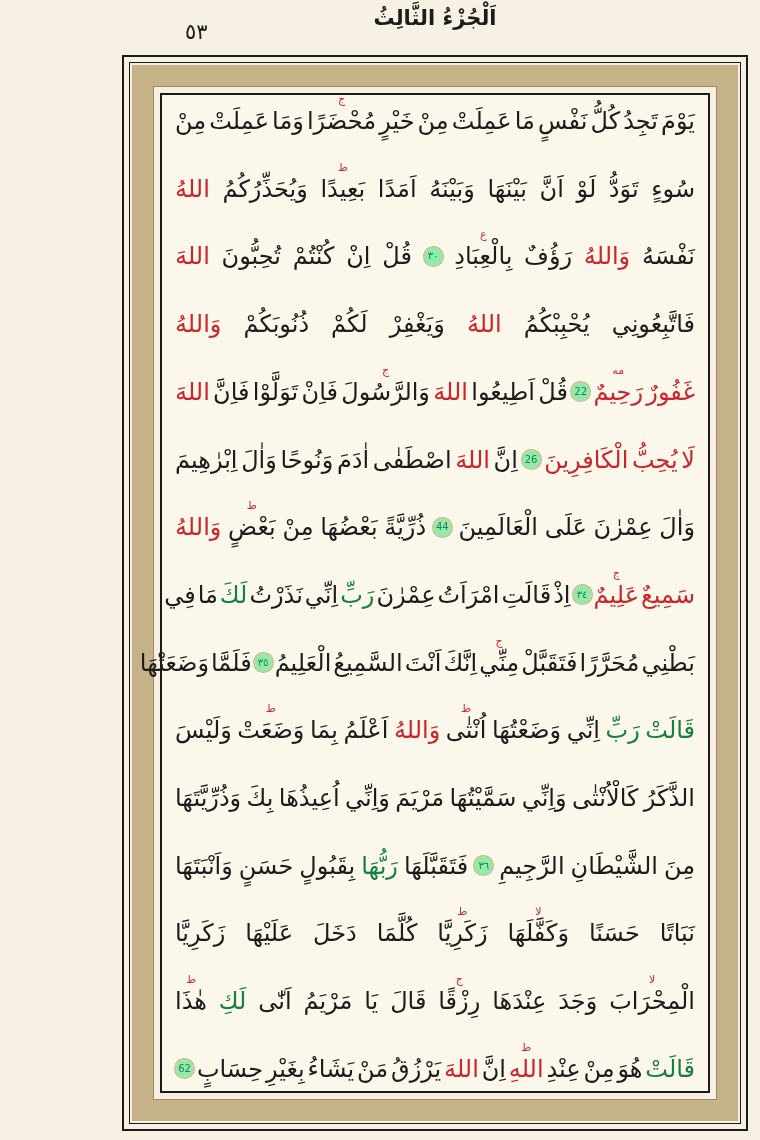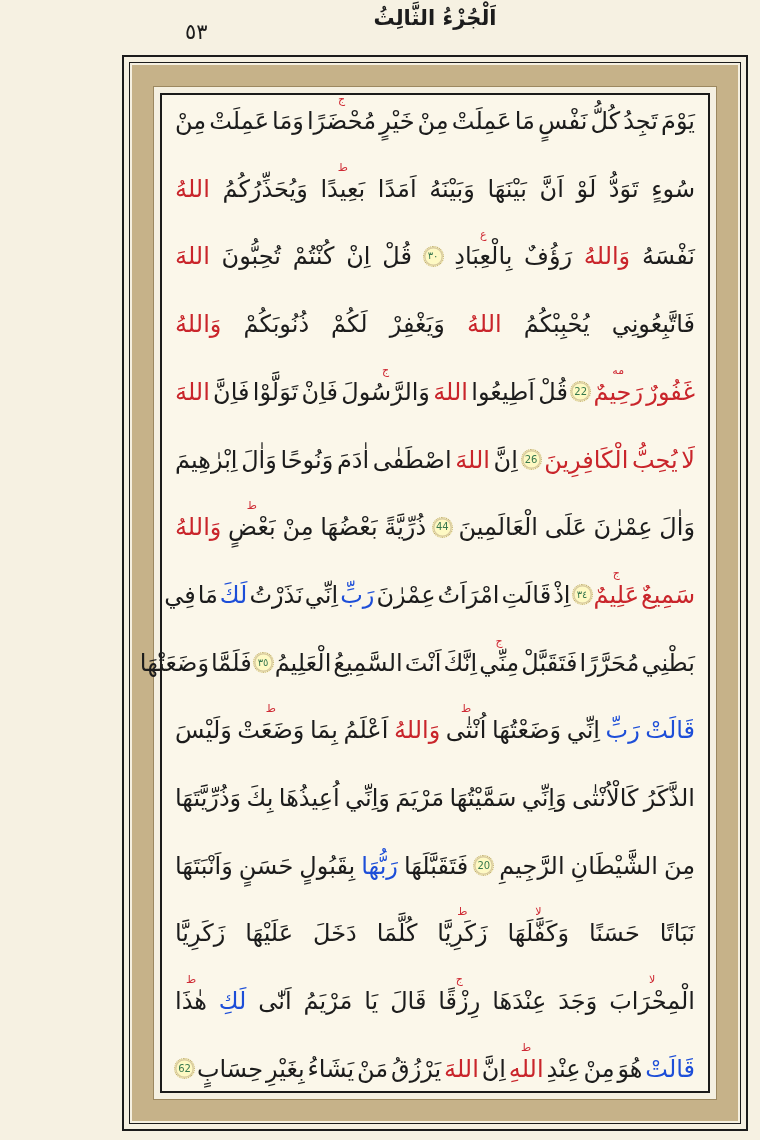--- a/index.html
+++ b/index.html
@@ -40,29 +40,29 @@
     width:100%;height:100%;display:flex;flex-direction:column;
     justify-content:space-between;direction:rtl;
   }
   .line{
     display:flex;justify-content:space-between;align-items:center;
     direction:rtl;width:100%;
     font-size:24px;color:#1c1c1c;line-height:1;
   }
   .token{position:relative;white-space:nowrap;padding:0 1px;}
   .c-r{color:#c9252b;}      
-  .c-p{color:#1d4ed8;}      
+  .c-p{color:#15803d;}      
   .pm{
     position:absolute;top:-15px;left:50%;transform:translateX(-50%);
     color:#cf2b35;font-size:11px;font-style:normal;line-height:1;
   }
   .vmark{
     display:inline-flex;align-items:center;justify-content:center;
     width:21px;height:21px;border-radius:50%;
-    background:#fef9c3;border:1px dotted #b7a267;
+    background:#86efac;border:1px dotted #b7a267;
     box-shadow:0 0 0 1.5px #d9cba0 inset;
     font-size:10px;color:#37774d;flex:0 0 auto;
   }
 </style>
 </head>
 <body>
 
 <div class="juz-title">اَلْجُزْءُ الثَّالِثُ</div>
 <div class="page-number">٥٣</div>
 
@@ -205,21 +205,21 @@
                 <span class="token">مَرْيَمَ</span>
                 <span class="token">وَاِنِّي</span>
                 <span class="token">اُعِيذُهَا</span>
                 <span class="token">بِكَ</span>
                 <span class="token">وَذُرِّيَّتَهَا</span>
               </div>
               <div class="line">
                 <span class="token">مِنَ</span>
                 <span class="token">الشَّيْطَانِ</span>
                 <span class="token">الرَّجِيمِ</span>
-                <span class="vmark">20</span>
+                <span class="vmark">٣٦</span>
                 <span class="token">فَتَقَبَّلَهَا</span>
                 <span class="token c-p">رَبُّهَا</span>
                 <span class="token">بِقَبُولٍ</span>
                 <span class="token">حَسَنٍ</span>
                 <span class="token">وَاَنْبَتَهَا</span>
               </div>
               <div class="line">
                 <span class="token">نَبَاتًا</span>
                 <span class="token">حَسَنًا</span>
                 <span class="token">وَكَفَّلَهَا<i class="pm">لا</i></span>

